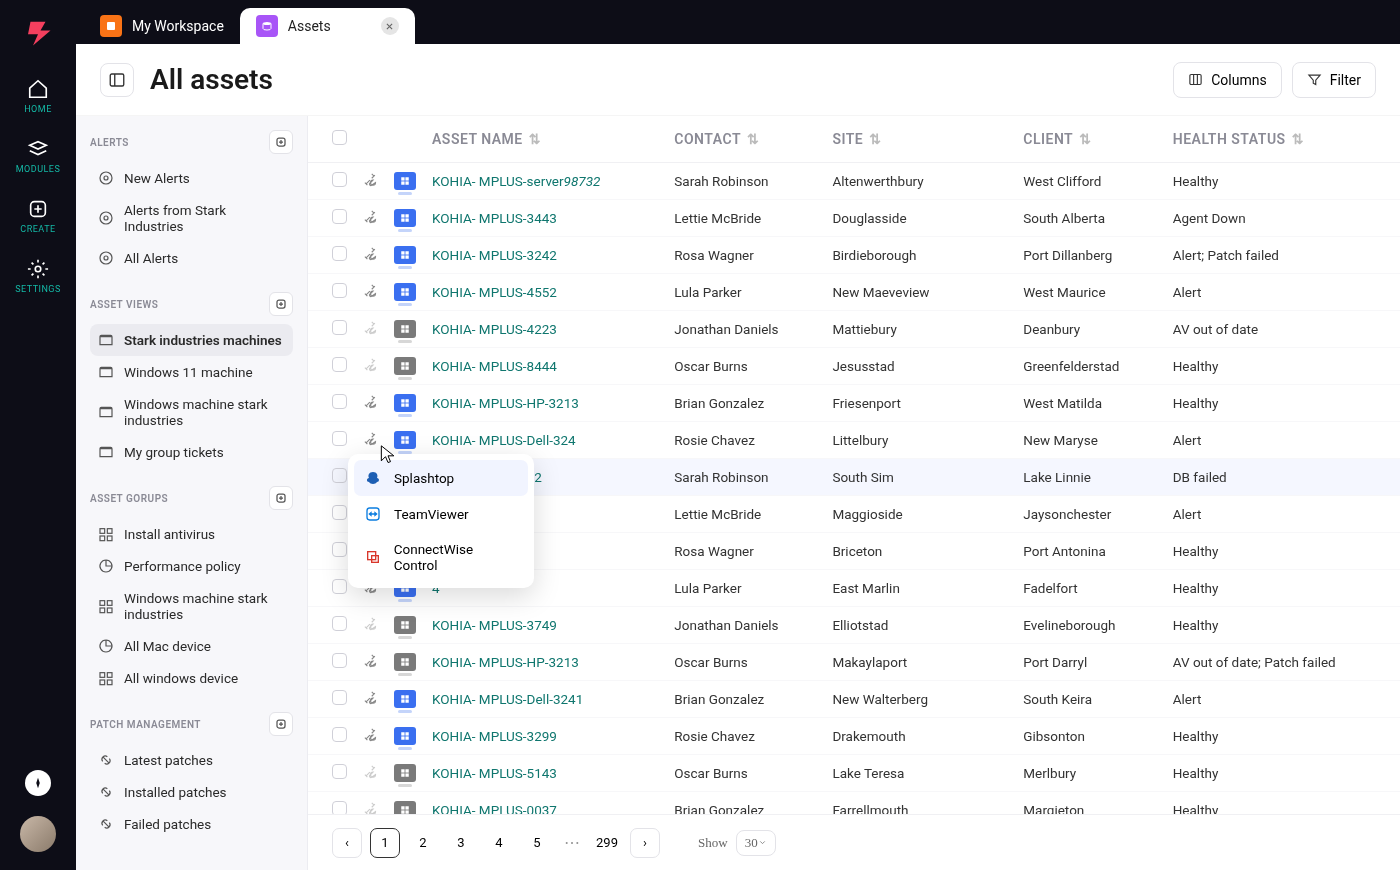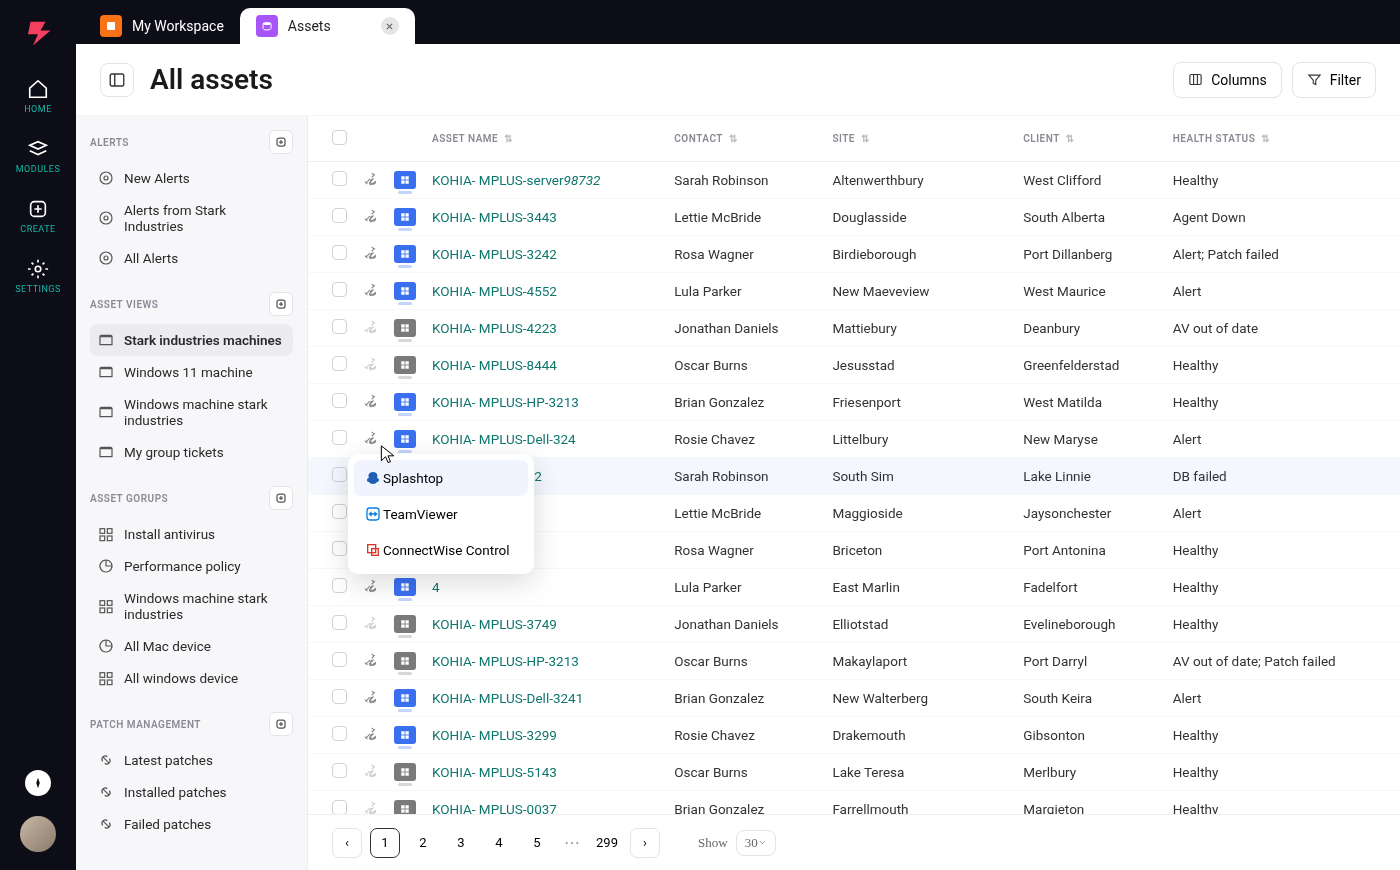--- a/index.html
+++ b/index.html
@@ -40,41 +40,41 @@
 .side-header { display: flex; align-items: center; justify-content: space-between; margin-bottom: 8px; }
 .side-title { font-size: 10px; font-weight: 600; letter-spacing: 0.5px; color: #8a8a95; }
 .side-add { width: 24px; height: 24px; border: 1px solid #e3e3e8; border-radius: 6px; background: #fff; display: flex; align-items: center; justify-content: center; cursor: pointer; }
 .side-item { display: flex; align-items: center; gap: 10px; padding: 8px 8px; border-radius: 8px; cursor: pointer; font-size: 13.5px; color: #2a2a2a; }
 .side-item.active { background: #ebebf0; font-weight: 600; }
 .side-item svg, .side-item .ico { width: 16px; height: 16px; flex-shrink: 0; color: #555; }
 
 
 .table-wrap { flex: 1; margin-top: 72px; overflow: auto; position: relative; }
 table { width: 100%; border-collapse: collapse; }
-thead th { text-align: left; font-size: 10px; font-weight: 600; letter-spacing: 0.5px; color: #8a8a95; padding: 14px 8px; border-bottom: 1px solid #f0f0f3; }
+thead th { text-align: left; font-size: 14px; font-weight: 600; letter-spacing: 0.5px; color: #8a8a95; padding: 14px 8px; border-bottom: 1px solid #f0f0f3; }
 thead th .sort { margin-left: 6px; color: #bbb; }
 tbody td { padding: 9px 8px; font-size: 13.5px; color: #333; border-bottom: 1px solid #f7f7f9; }
 .col-check { width: 40px; padding-left: 24px; }
 .col-tools { width: 28px; }
 .col-os { width: 30px; }
 .asset-link { color: #0f766e; cursor: pointer; }
 .asset-link .suffix { font-style: italic; }
 .chk { width: 15px; height: 15px; border: 1.5px solid #d0d0d8; border-radius: 4px; display: inline-block; }
 .tool-ico { color: #888; }
 .tool-ico.dim { color: #ccc; }
 .os-badge { width: 22px; height: 18px; border-radius: 3px; display: inline-flex; align-items: center; justify-content: center; position: relative; }
 .os-badge.win { background: #3a6ff0; }
 .os-badge.off { background: #7a7a7a; }
 .os-badge::after { content: ""; position: absolute; bottom: -5px; left: 4px; right: 4px; height: 3px; background: inherit; opacity: 0.3; border-radius: 2px; }
 .os-badge svg { width: 10px; height: 10px; fill: #fff; }
 tbody tr.hl { background: #f5f7ff; }
 
 
 .ctx-menu { position: absolute; left: 40px; top: 338px; width: 186px; background: #fff; border-radius: 10px; box-shadow: 0 8px 28px rgba(0,0,0,0.15); padding: 6px; z-index: 50; }
-.ctx-item { display: flex; align-items: center; gap: 1px; padding: 9px 10px; border-radius: 7px; font-size: 13.5px; cursor: pointer; }
+.ctx-item { display: flex; align-items: center; gap: 12px; padding: 9px 10px; border-radius: 7px; font-size: 13.5px; cursor: pointer; }
 .ctx-item.hl { background: #f1f4ff; }
 .ctx-icon { width: 18px; height: 18px; display: flex; align-items: center; justify-content: center; }
 
 
 .pager { position: absolute; left: 232px; right: 0; bottom: 0; height: 56px; background: #fff; border-top: 1px solid #f0f0f3; display: flex; align-items: center; padding: 0 24px; gap: 8px; }
 .pg-btn { width: 30px; height: 30px; border: 1px solid #e3e3e8; border-radius: 7px; background: #fff; display: flex; align-items: center; justify-content: center; font-size: 13px; cursor: pointer; }
 .pg-btn.num { border: none; }
 .pg-btn.active { border: 1px solid #333; }
 .pg-ell { color: #999; padding: 0 4px; }
 .pg-show { margin-left: 30px; display: flex; align-items: center; gap: 8px; font-size: 13px; color: #666; font-family: Liberation Serif, serif; }

